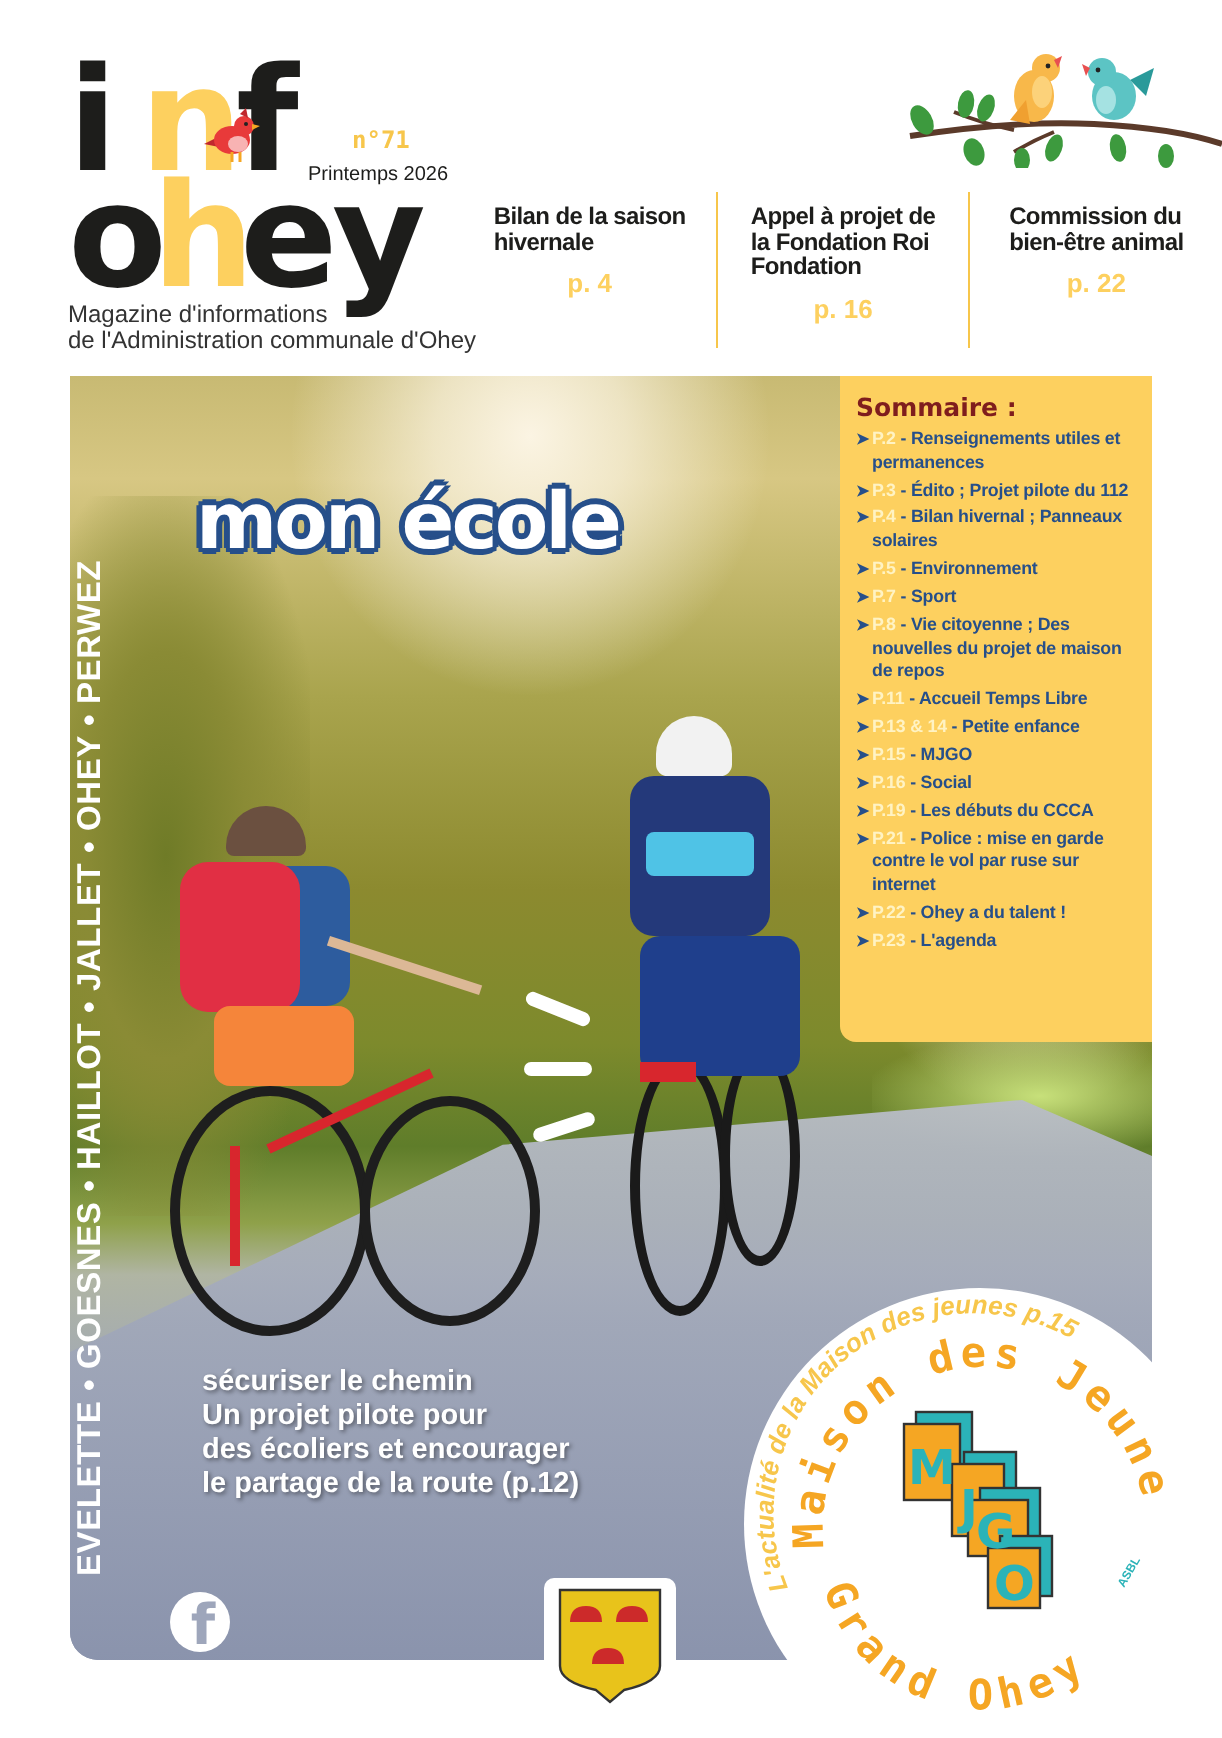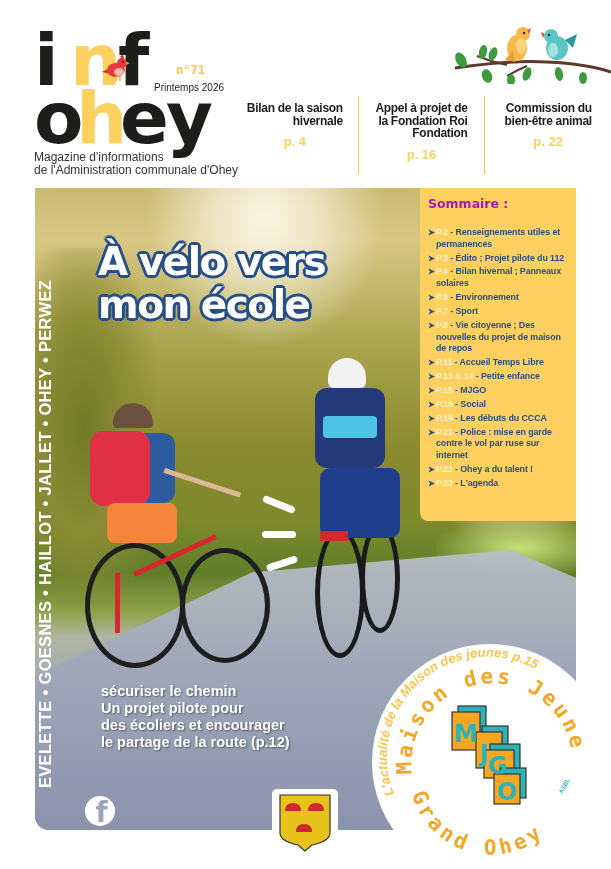--- a/index.html
+++ b/index.html
@@ -13,21 +13,21 @@
   .bird-red { position: absolute; left: 64px; top: 24px; width: 34px; height: 28px; }
 
   .issue-num { position: absolute; left: 176px; top: 63px; font-size: 12px; font-weight: 700; color: #f7c64b; font-family: "DejaVu Sans Mono", monospace; }
   .issue-date { position: absolute; left: 154px; top: 82px; font-size: 10px; color: #1d1d1b; text-align: center; }
 
   .tagline { position: absolute; left: 34px; top: 151px; font-size: 12px; line-height: 12.5px; color: #333; }
 
   .birds-branch { position: absolute; left: 447px; top: 10px; width: 164px; height: 74px; }
 
   .teasers { position: absolute; left: 232px; top: 96px; width: 379px; height: 78px; display: flex; }
-  .teaser { flex: 1; text-align: right; display: flex; flex-direction: column; align-items: center; justify-content: flex-start; padding-top: 6px; }
+  .teaser { flex: 1; text-align: left; display: flex; flex-direction: column; align-items: center; justify-content: flex-start; padding-top: 6px; }
   .teaser + .teaser { border-left: 1.5px solid #f7c64b; }
   .teaser-title { font-size: 12px; font-weight: 700; line-height: 12.5px; color: #1d1d1b; letter-spacing: -0.3px; }
   .teaser-page { font-size: 13px; font-weight: 700; color: #fdd05f; margin-top: 7px; }
 
   
   .photo { position: absolute; left: 35px; top: 188px; width: 541px; height: 642px; border-bottom-left-radius: 14px; overflow: hidden;
     background:
       radial-gradient(ellipse 120px 130px at 230px 30px, #fbf4e3 0%, rgba(251,244,227,0.7) 40%, rgba(251,244,227,0) 100%),
       radial-gradient(ellipse 90px 110px at 480px 260px, #f3ecc9 0%, rgba(243,236,201,0) 100%),
       linear-gradient(180deg, #c8ba73 0%, #d7c783 8%, #a9a44d 25%, #8c8a2f 40%, #7d8a2c 52%, #5f7d2a 60%, #8fa14a 66%, #b0b5a3 70%, #9ea6b8 80%, #8a93ad 92%, #7e88a4 100%);
@@ -50,21 +50,21 @@
 
   .subtitle { position: absolute; left: 66px; top: 495px; font-weight: 700; font-size: 14.5px; line-height: 17px; color: #ffffff; text-shadow: 1px 1px 2px rgba(0,0,0,0.45); }
 
   .speed-lines span { position: absolute; display: block; height: 7px; background: #fff; border-radius: 4px; }
 
   .fb-icon { position: absolute; left: 50px; top: 608px; width: 30px; height: 30px; border-radius: 50%; background: #fff; display: flex; align-items: flex-end; justify-content: center; overflow: hidden; }
   .fb-icon span { font-weight: 900; font-size: 28px; line-height: 26px; color: #9ea6bb; font-family: "DejaVu Sans", sans-serif; margin-left: 3px; }
 
   
   .sommaire { position: absolute; left: 420px; top: 188px; width: 156px; height: 333px; background: #fdd05f; border-bottom-left-radius: 8px; padding: 8px 6px 0 8px; }
-  .sommaire-title { font-family: "DejaVu Sans", sans-serif; font-weight: 800; font-size: 12.5px; color: #a21caf; margin-bottom: 16px; }
+  .sommaire-title { font-family: "DejaVu Sans", sans-serif; font-weight: 800; font-size: 12.5px; color: #7f1d1d; margin-bottom: 3px; }
   .sommaire ul { list-style: none; }
   .sommaire li { font-size: 8.9px; line-height: 11.7px; font-weight: 700; color: #264f8a; padding-left: 8px; position: relative; margin-bottom: 2.2px; letter-spacing: -0.1px; }
   .sommaire li .arr { position: absolute; left: 0; top: 0; color: #264f8a; font-size: 8px; }
   .sommaire li .pg { color: #fff3c4; font-weight: 700; }
 
   
   .badge { position: absolute; left: 372px; top: 644px; width: 236px; height: 236px; border-radius: 50%; background: #ffffff; }
   .badge svg { position: absolute; left: 0; top: 0; }
 
   
@@ -186,21 +186,20 @@
     <div style="position:absolute;left:20px;top:173px;width:28px;height:10px;background:#d8262d;"></div>
   </div>
 
   <div class="speed-lines">
     <span style="left:227px;top:313px;width:34px;transform:rotate(22deg);"></span>
     <span style="left:227px;top:343px;width:34px;"></span>
     <span style="left:231px;top:372px;width:32px;transform:rotate(-18deg);"></span>
   </div>
 
   <h1 class="cover-title">
-    <div>À vélo vers</div>
     <div>mon école</div>
   </h1>
 
   <div class="villages">EVELETTE • GOESNES • HAILLOT • JALLET • OHEY • PERWEZ</div>
 
   <div class="subtitle">
     <div>sécuriser le chemin</div>
     <div>Un projet pilote pour</div>
     <div>des écoliers et encourager</div>
     <div>le partage de la route (p.12)</div>

